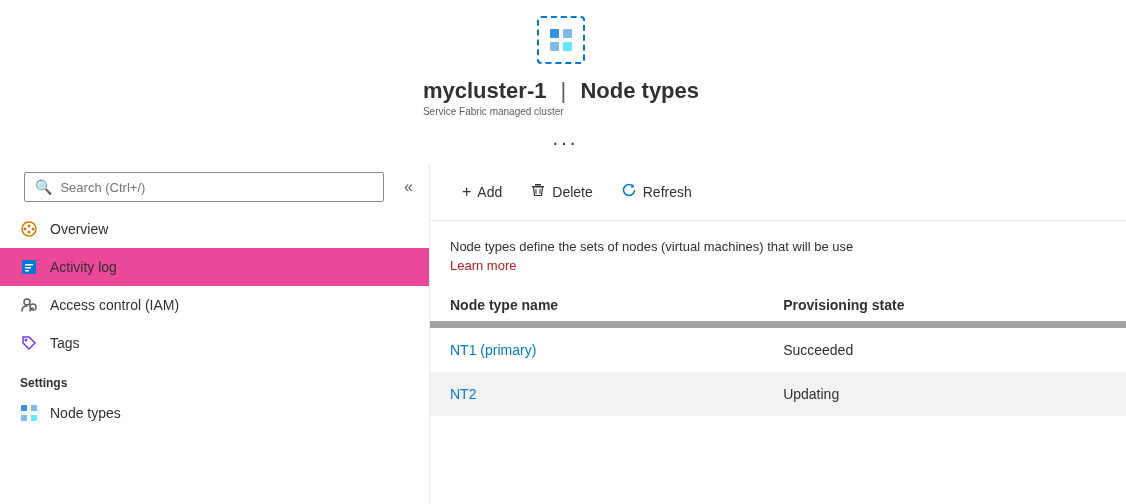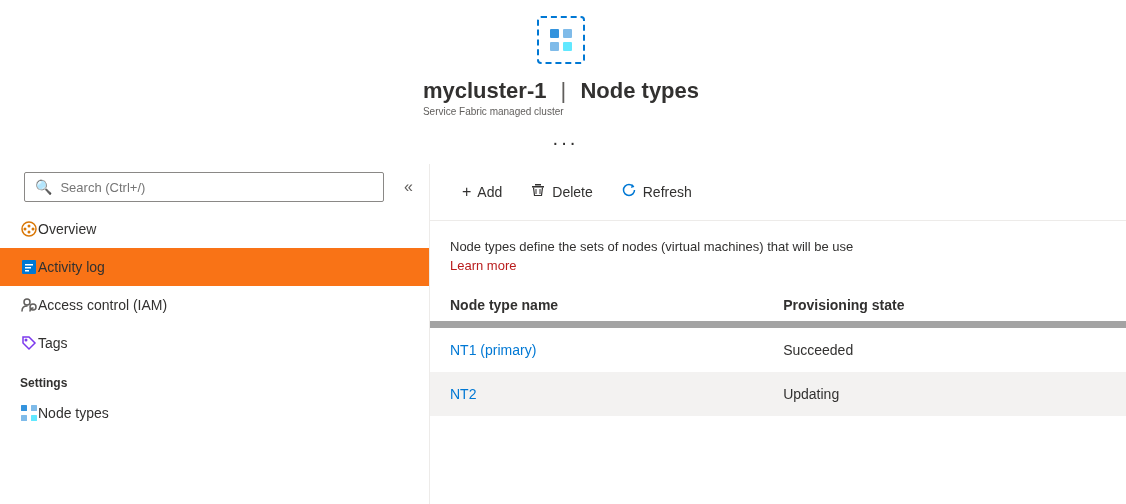--- a/index.html
+++ b/index.html
@@ -109,26 +109,27 @@
       padding: 0 4px 0 12px;
     }
     .search-wrapper {
       flex: 1;
     }
 
     .nav-item {
       display: flex;
       align-items: center;
       padding: 10px 20px;
+      gap: 12px;
       cursor: pointer;
       color: #323130;
       font-size: 14px;
     }
     .nav-item.active {
-      background: #f97316;
+      background: #ec4899;
       font-weight: 500;
     }
     .nav-icon {
       width: 18px;
       height: 18px;
       display: flex;
       align-items: center;
       justify-content: center;
       flex-shrink: 0;
     }

